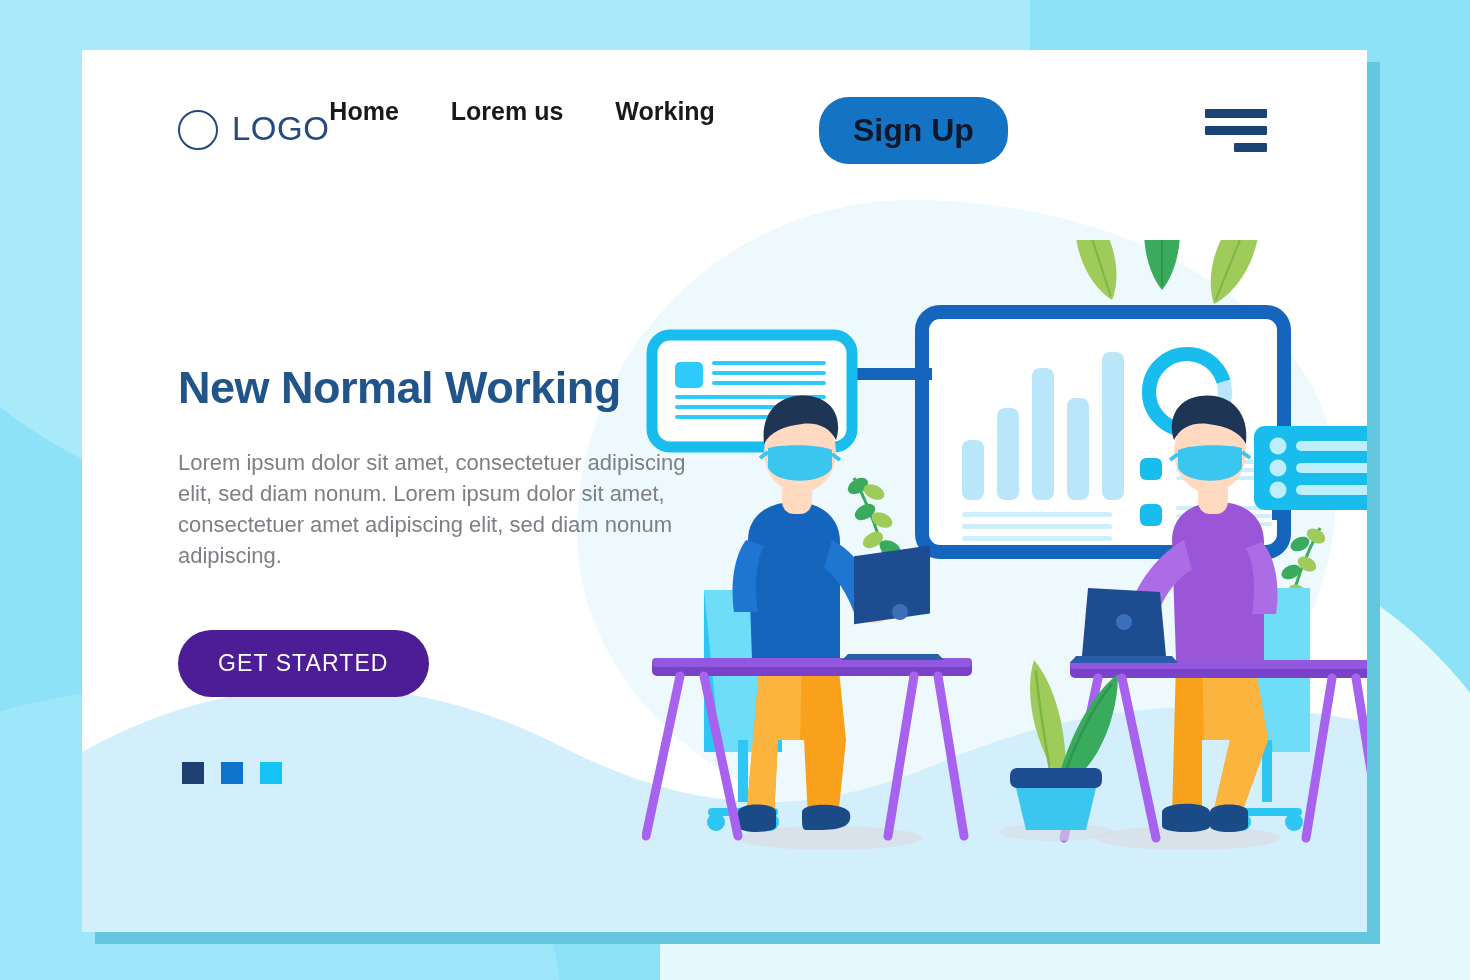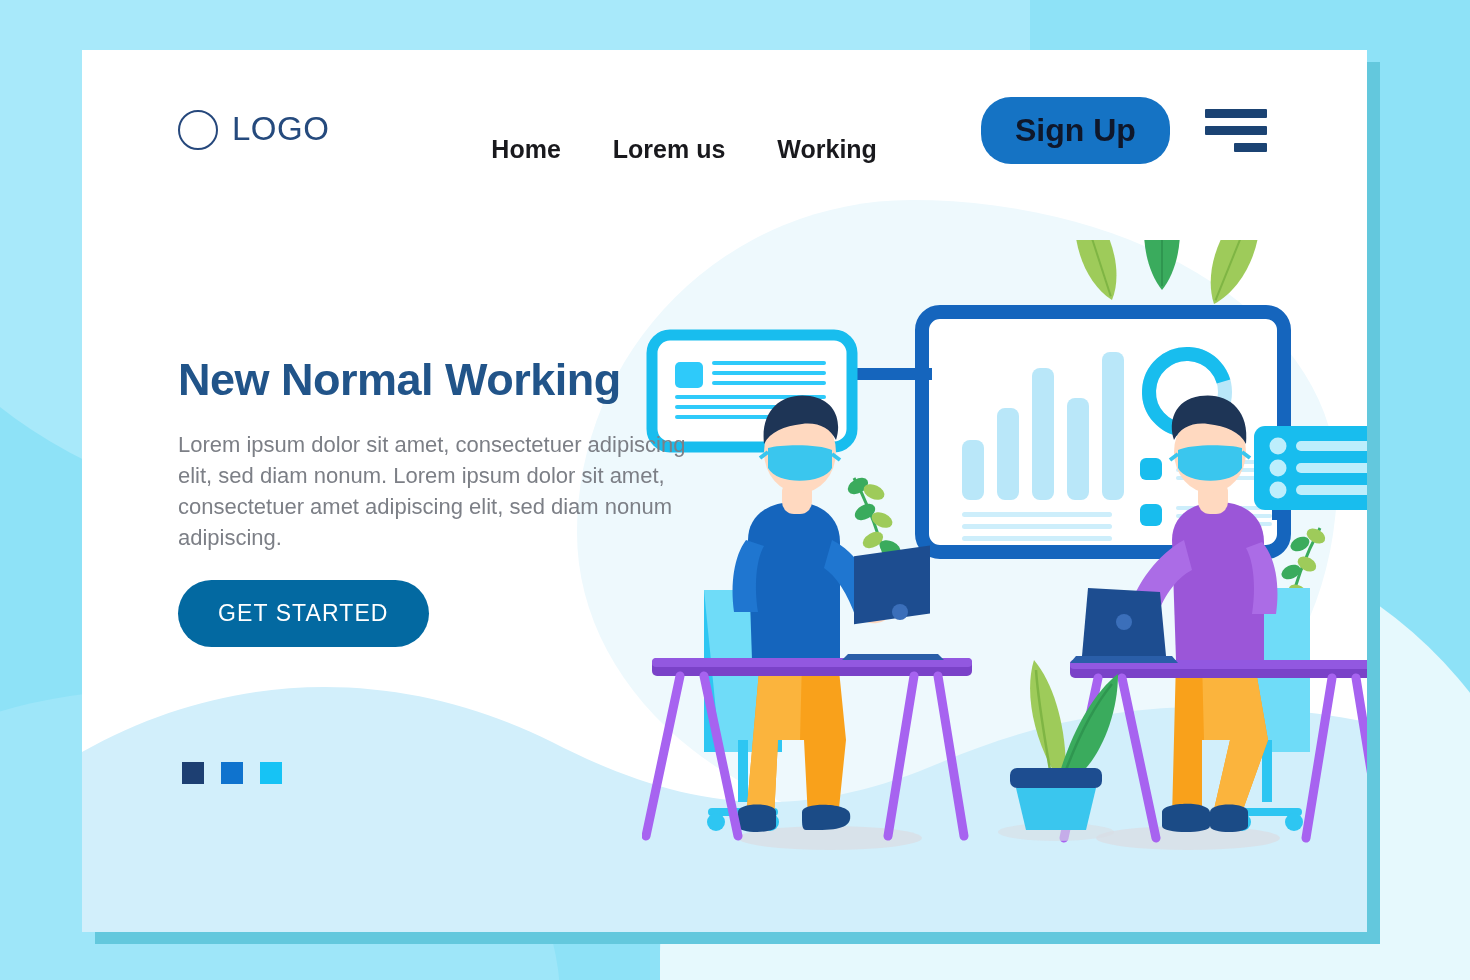--- a/index.html
+++ b/index.html
@@ -70,22 +70,21 @@
   .brand { display: flex; align-items: flex-start; gap: 14px; }
   .brand-mark {
     width: 40px; height: 40px; border-radius: 50%;
     border: 2.5px solid #26487c;
   }
   .brand-text {
     font-size: 33px; letter-spacing: 0.5px;
     color: #254a7d; font-weight: 400;
   }
   .nav-links {
-    display: flex; align-items: flex-end; gap: 52px;
-    margin-left: 162px;
+    display: flex; align-items: flex-start; gap: 52px;
   }
   .nav-link {
     font-size: 25px; font-weight: bold; color: #19191d;
     cursor: pointer; white-space: nowrap;
   }
   .signup-btn {
     margin-left: 52px;
     background: #1573c4;
     color: #0f172a;
     font-size: 32px; font-weight: bold;
@@ -100,35 +99,35 @@
     display: flex; flex-direction: column; align-items: flex-end; gap: 8px;
     cursor: pointer;
   }
   .hamburger i { display: block; height: 9px; background: #1b4373; border-radius: 1px; }
   .hamburger i:nth-child(1) { width: 62px; }
   .hamburger i:nth-child(2) { width: 62px; }
   .hamburger i:nth-child(3) { width: 33px; }
 
   
   .hero {
-    position: absolute; left: 96px; top: 304px;
+    position: absolute; left: 96px; top: 312px;
     width: 520px; z-index: 15;
   }
   .hero h1 {
     font-size: 45px; font-weight: bold; color: #215489;
     letter-spacing: -0.5px; line-height: 1.15;
     white-space: nowrap;
   }
   .hero p {
-    margin-top: 23px;
+    margin-top: 33px;
     font-size: 22px; line-height: 1.42; color: #7c7f86;
   }
   .cta-btn {
-    margin-top: 26px;
-    background: #0369a1; color: #ffffff;
+    margin-top: 58px;
+    background: #4c1d95; color: #ffffff;
     font-size: 23px; letter-spacing: 1.1px;
     border: none; border-radius: 34px;
     padding: 20px 40px;
     cursor: pointer;
   }
   .dots { position: absolute; left: 100px; top: 712px; display: flex; gap: 17px; z-index: 15; }
   .dots span { width: 22px; height: 22px; display: block; }
 
   
   .illus { position: absolute; left: 560px; top: 190px; width: 730px; height: 660px; z-index: 10; }

